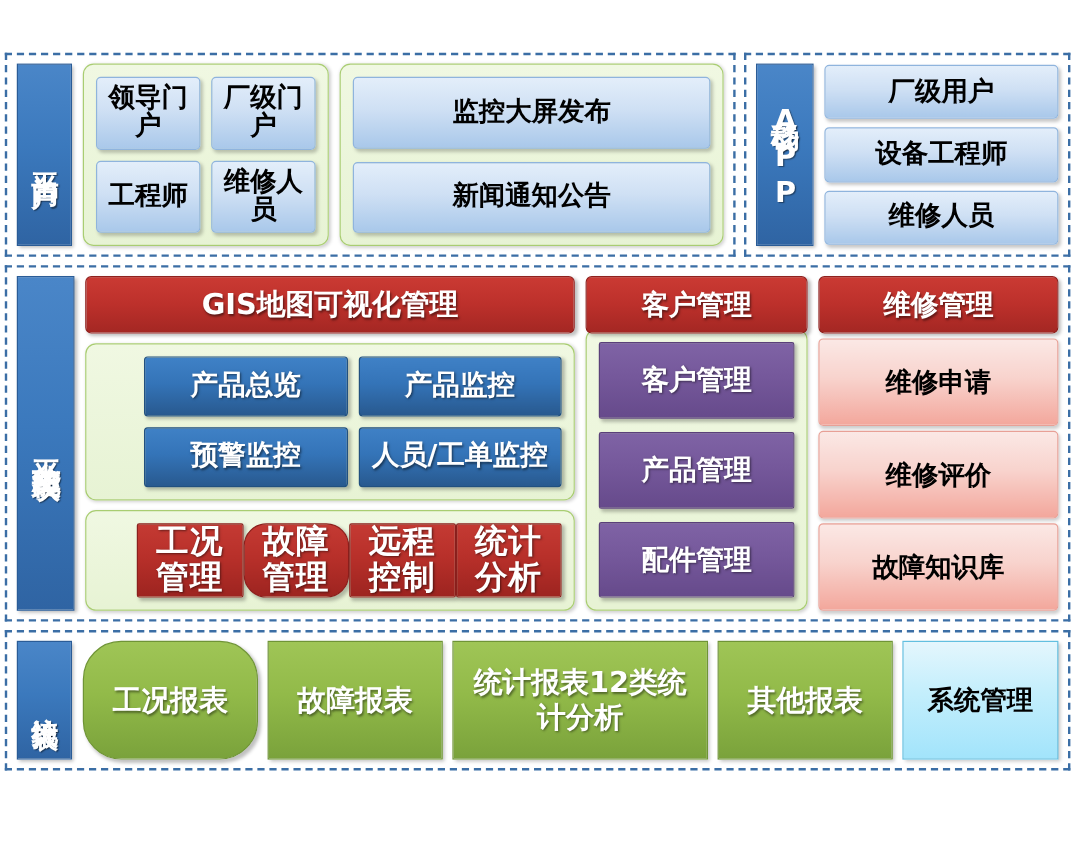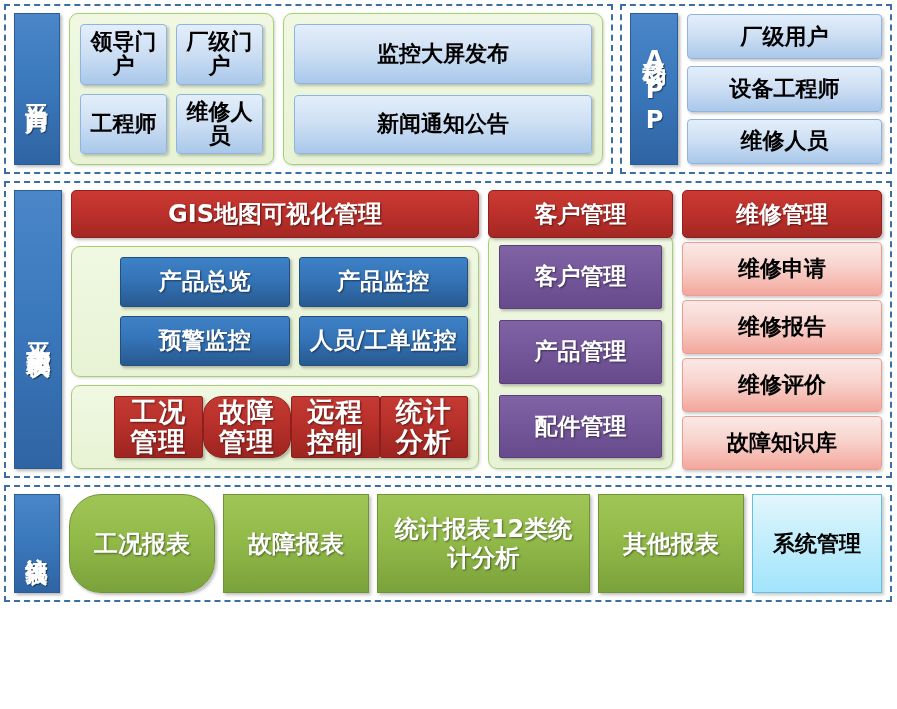--- a/index.html
+++ b/index.html
@@ -12,20 +12,21 @@
     overflow: hidden;
   }
 
   .page {
     width: 897px;
     height: 606px;
     padding: 4px 5px 4px 4px;
     display: flex;
     flex-direction: column;
     gap: 7px;
+    margin-top: 40px;
   }
 
   
   .band {
     border: 2px dashed #3b6ea5;
     background: #ffffff;
     display: flex;
     padding: 7px 8px;
     gap: 9px;
   }
@@ -356,21 +357,20 @@
           <div class="btn-purple">客户管理</div>
           <div class="btn-purple">产品管理</div>
           <div class="btn-purple">配件管理</div>
         </div>
       </div>
 
       <div class="col-repair">
         <div class="hdr-red hdr-red-rep">维修管理</div>
         <div class="repair-list">
           <div class="btn-pink">维修申请</div>
-          <div class="btn-pink">维修报告</div>
           <div class="btn-pink">维修评价</div>
           <div class="btn-pink">故障知识库</div>
         </div>
       </div>
 
     </div>
   </div>
 
   <div class="band band-bottom">
     <div class="rail rail-reports">

